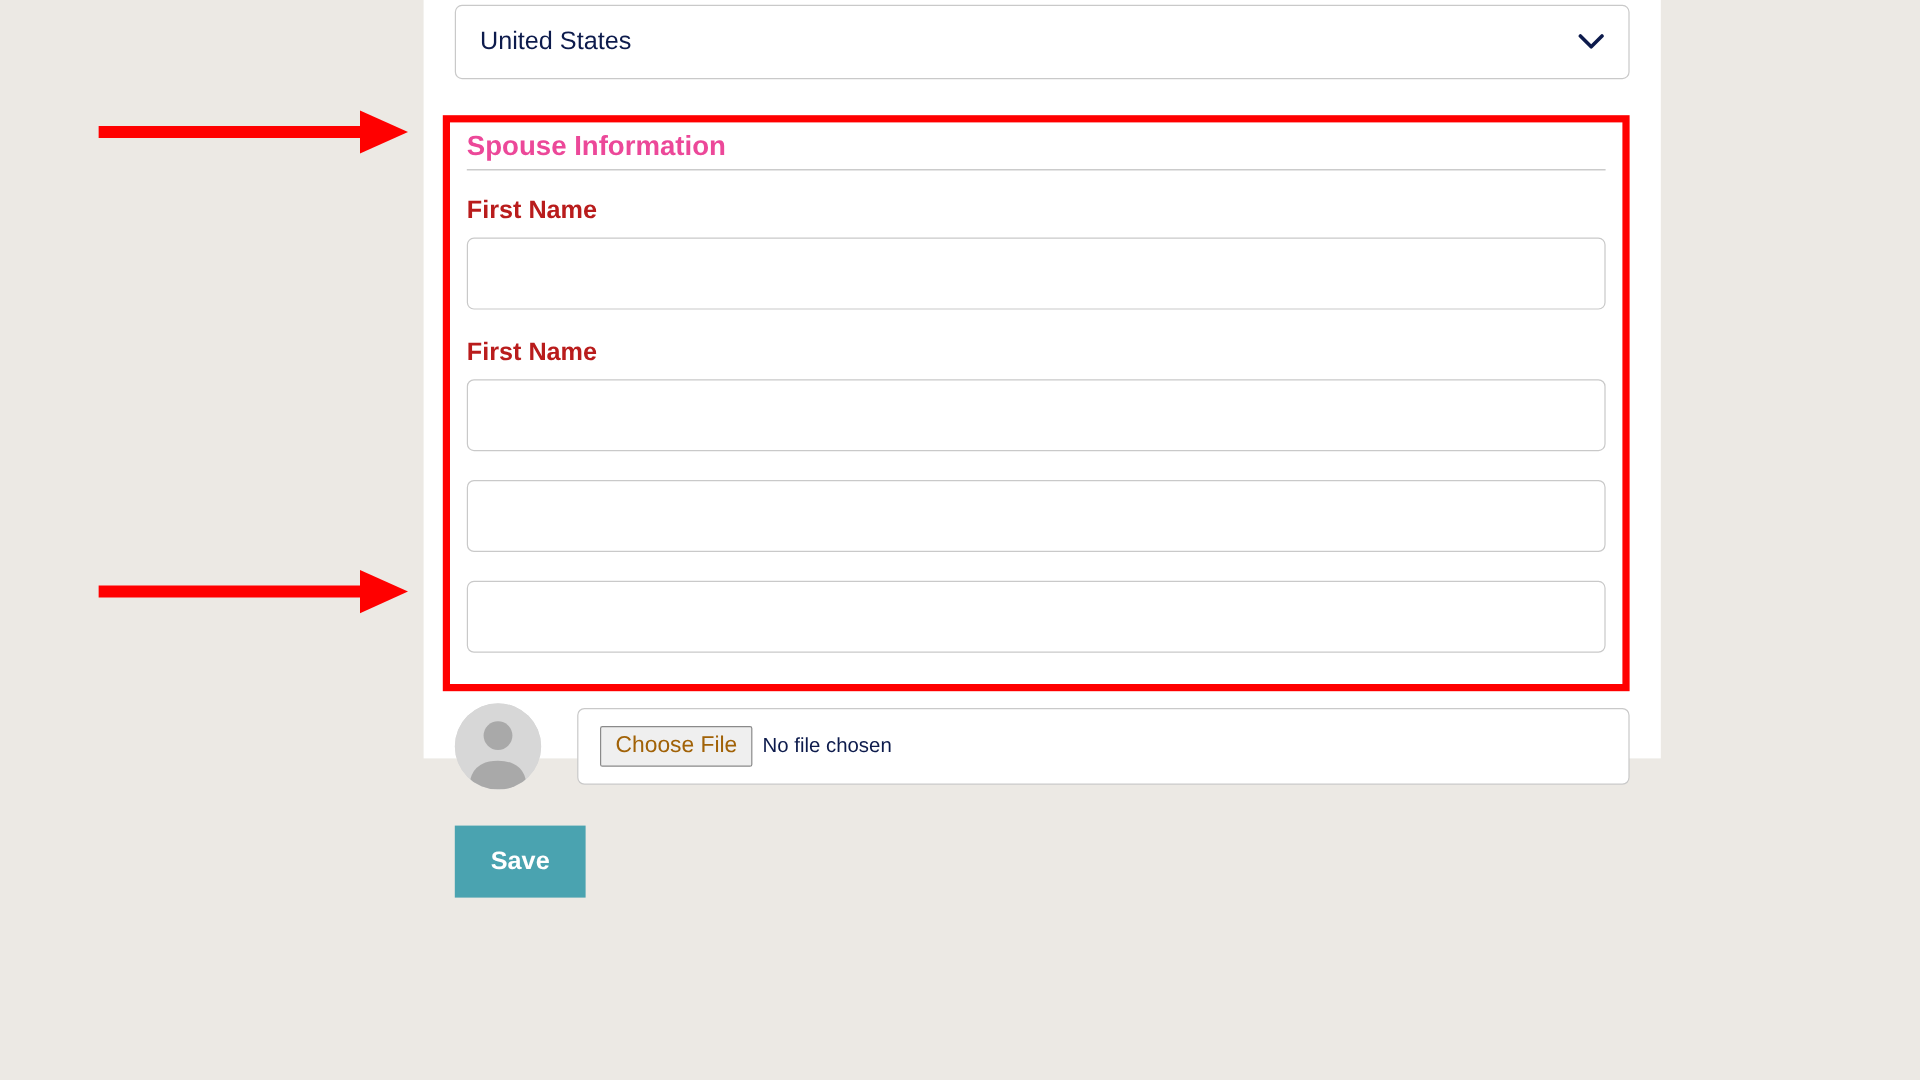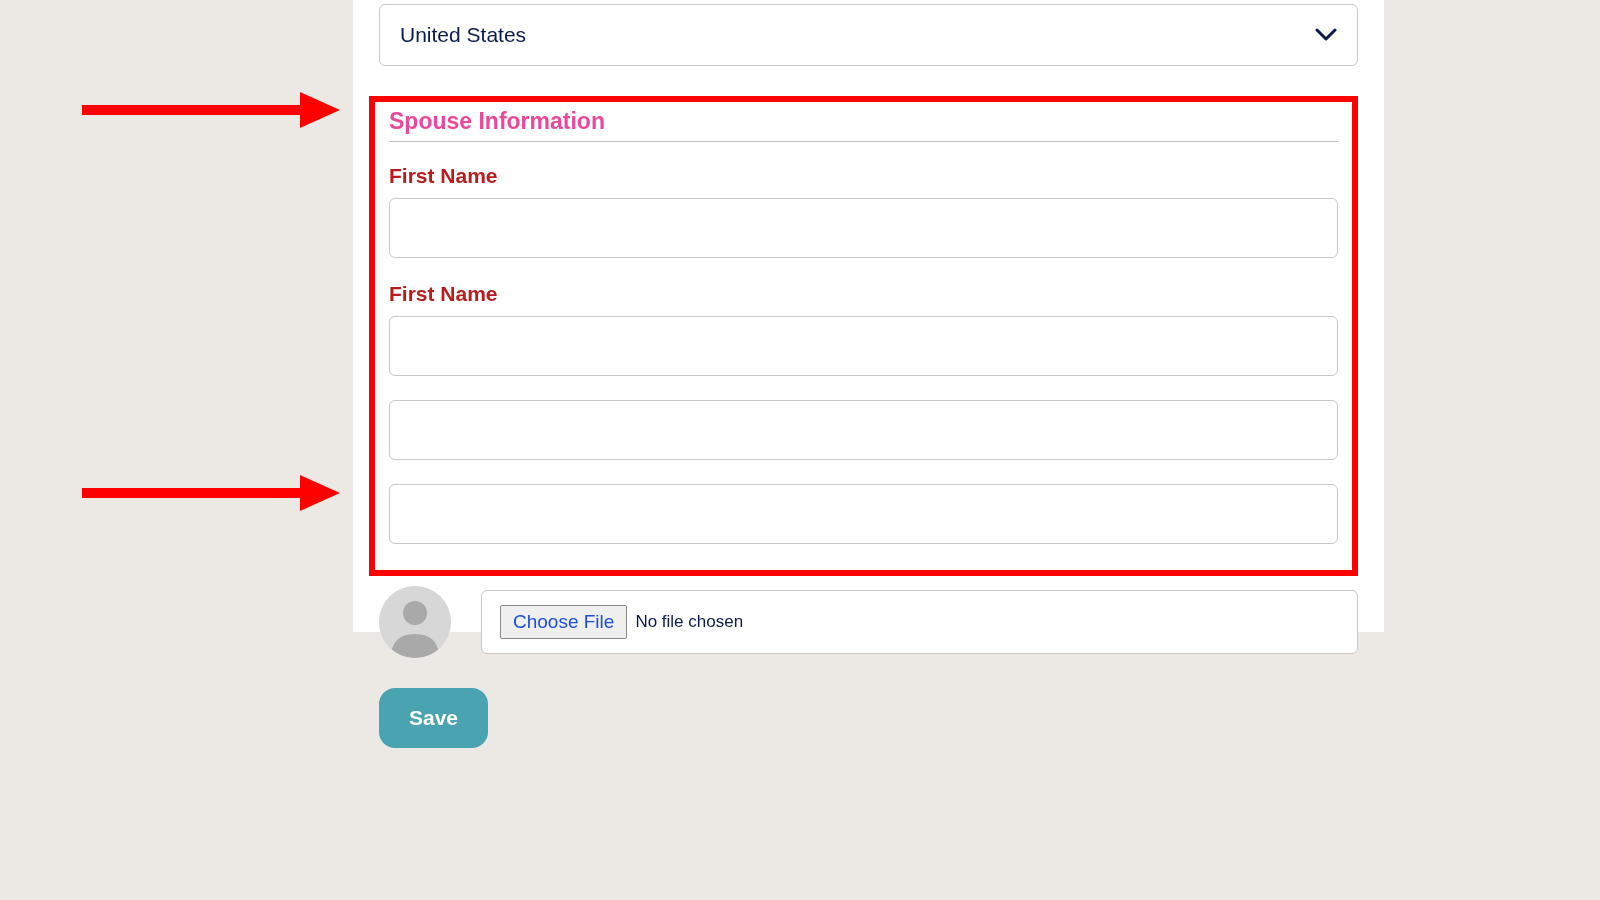--- a/index.html
+++ b/index.html
@@ -107,33 +107,33 @@
       align-items: center;
       gap: 8px;
       background: #fff;
     }
     .choose-file-btn {
       background: #efefef;
       border: 1px solid #8a8a8a;
       border-radius: 2px;
       padding: 5px 12px;
       font-size: 19px;
-      color: #1d4ed8;
+      color: #a16207;
       cursor: pointer;
       font-family: inherit;
     }
     .file-status {
       color: #0d1b4c;
       font-size: 17px;
     }
     .save-btn {
       background-color: #4aa3b0;
       color: #ffffff;
       border: none;
-      border-radius: 16px;
+      border-radius: 0;
       padding: 18px 30px;
       font-size: 21px;
       font-weight: 600;
       cursor: pointer;
       margin: 30px 22px 0 22px;
       font-family: inherit;
     }
     .arrow-annotation {
       position: absolute;
       pointer-events: none;

